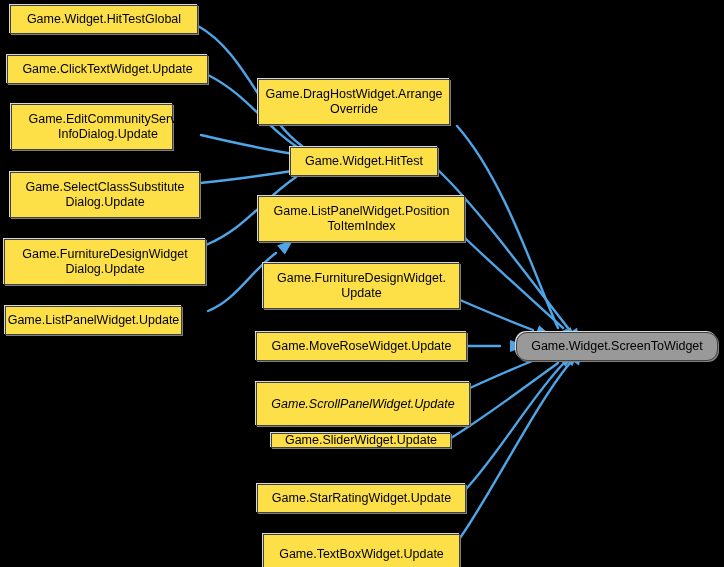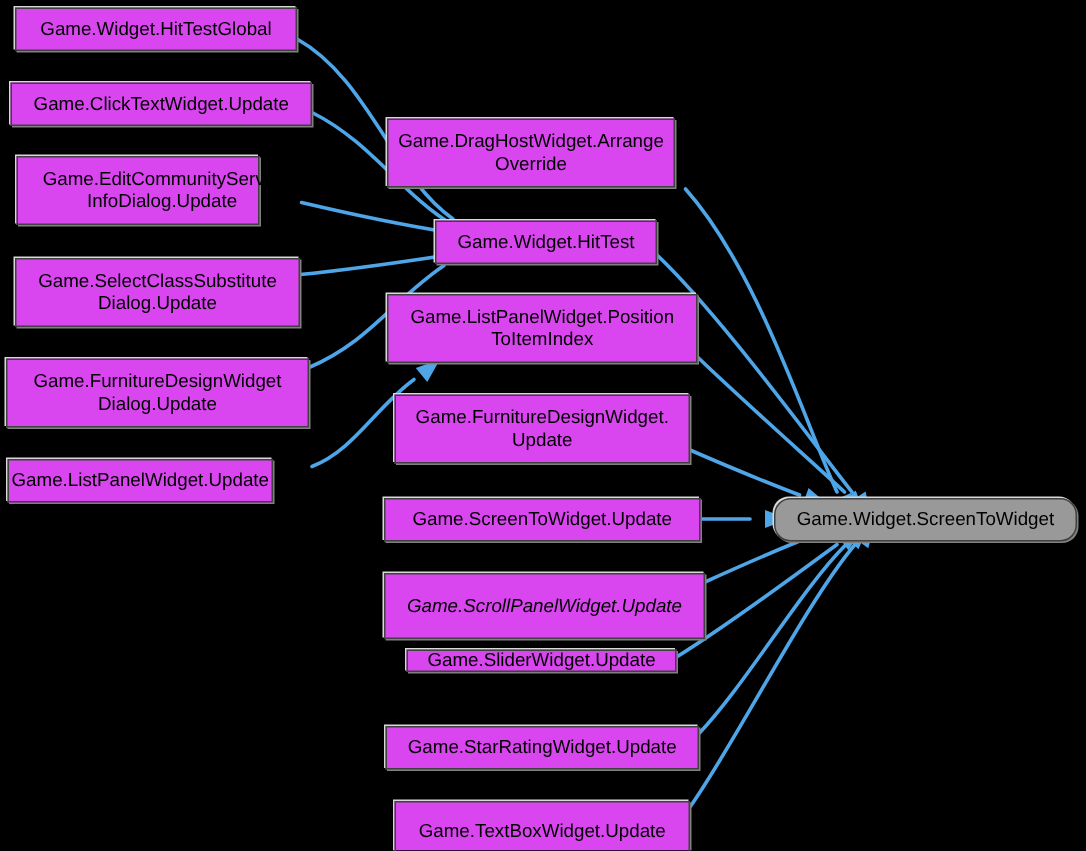--- a/index.html
+++ b/index.html
@@ -21,21 +21,21 @@
     position: absolute;
     left: 0;
     top: 0;
     width: 724px;
     height: 567px;
     pointer-events: none;
   }
   .node {
     position: absolute;
     box-sizing: border-box;
-    background: #d946ef;
+    background: #fde047;
     border: 1px solid #404040;
     box-shadow: 1px 1px 0 0 #808080, -1px -1px 0 0 #d9d9d9;
     color: #000000;
     font-size: 12.5px;
     line-height: 15px;
     text-align: center;
     display: flex;
     align-items: center;
     justify-content: center;
     padding: 0 4px;
@@ -90,19 +90,19 @@
     <div class="node" style="left: 4px; top: 239px; width: 202px; height: 46px;">Game.FurnitureDesignWidget
 Dialog.Update</div>
     <div class="node" style="left: 5px; top: 306px; width: 177px; height: 29px;">Game.ListPanelWidget.Update</div>
     <div class="node" style="left: 258px; top: 79px; width: 192px; height: 46px;">Game.DragHostWidget.Arrange
 Override</div>
     <div class="node" style="left: 290px; top: 147px; width: 148px; height: 29px;">Game.Widget.HitTest</div>
     <div class="node" style="left: 258px; top: 196px; width: 207px; height: 46px;">Game.ListPanelWidget.Position
 ToItemIndex</div>
     <div class="node" style="left: 263px; top: 263px; width: 197px; height: 46px;">Game.FurnitureDesignWidget.
 Update</div>
-    <div class="node" style="left: 256px; top: 332px; width: 211px; height: 29px;">Game.ScreenToWidget.Update</div>
+    <div class="node" style="left: 256px; top: 332px; width: 211px; height: 29px;">Game.MoveRoseWidget.Update</div>
     <div class="node" style="left: 256px; top: 382px; width: 214px; height: 44px; font-style: italic;">Game.ScrollPanelWidget.Update</div>
     <div class="node" style="left: 271px; top: 433px; width: 180px; height: 15px;">Game.SliderWidget.Update</div>
     <div class="node" style="left: 257px; top: 484px; width: 209px; height: 29px;">Game.StarRatingWidget.Update</div>
     <div class="node" style="left: 263px; top: 534px; width: 197px; height: 40px;">Game.TextBoxWidget.Update</div>
     <div class="node highlight" style="left: 516px; top: 332px; width: 202px; height: 29px;">Game.Widget.ScreenToWidget</div>
   </div>
 
 </body></html>

